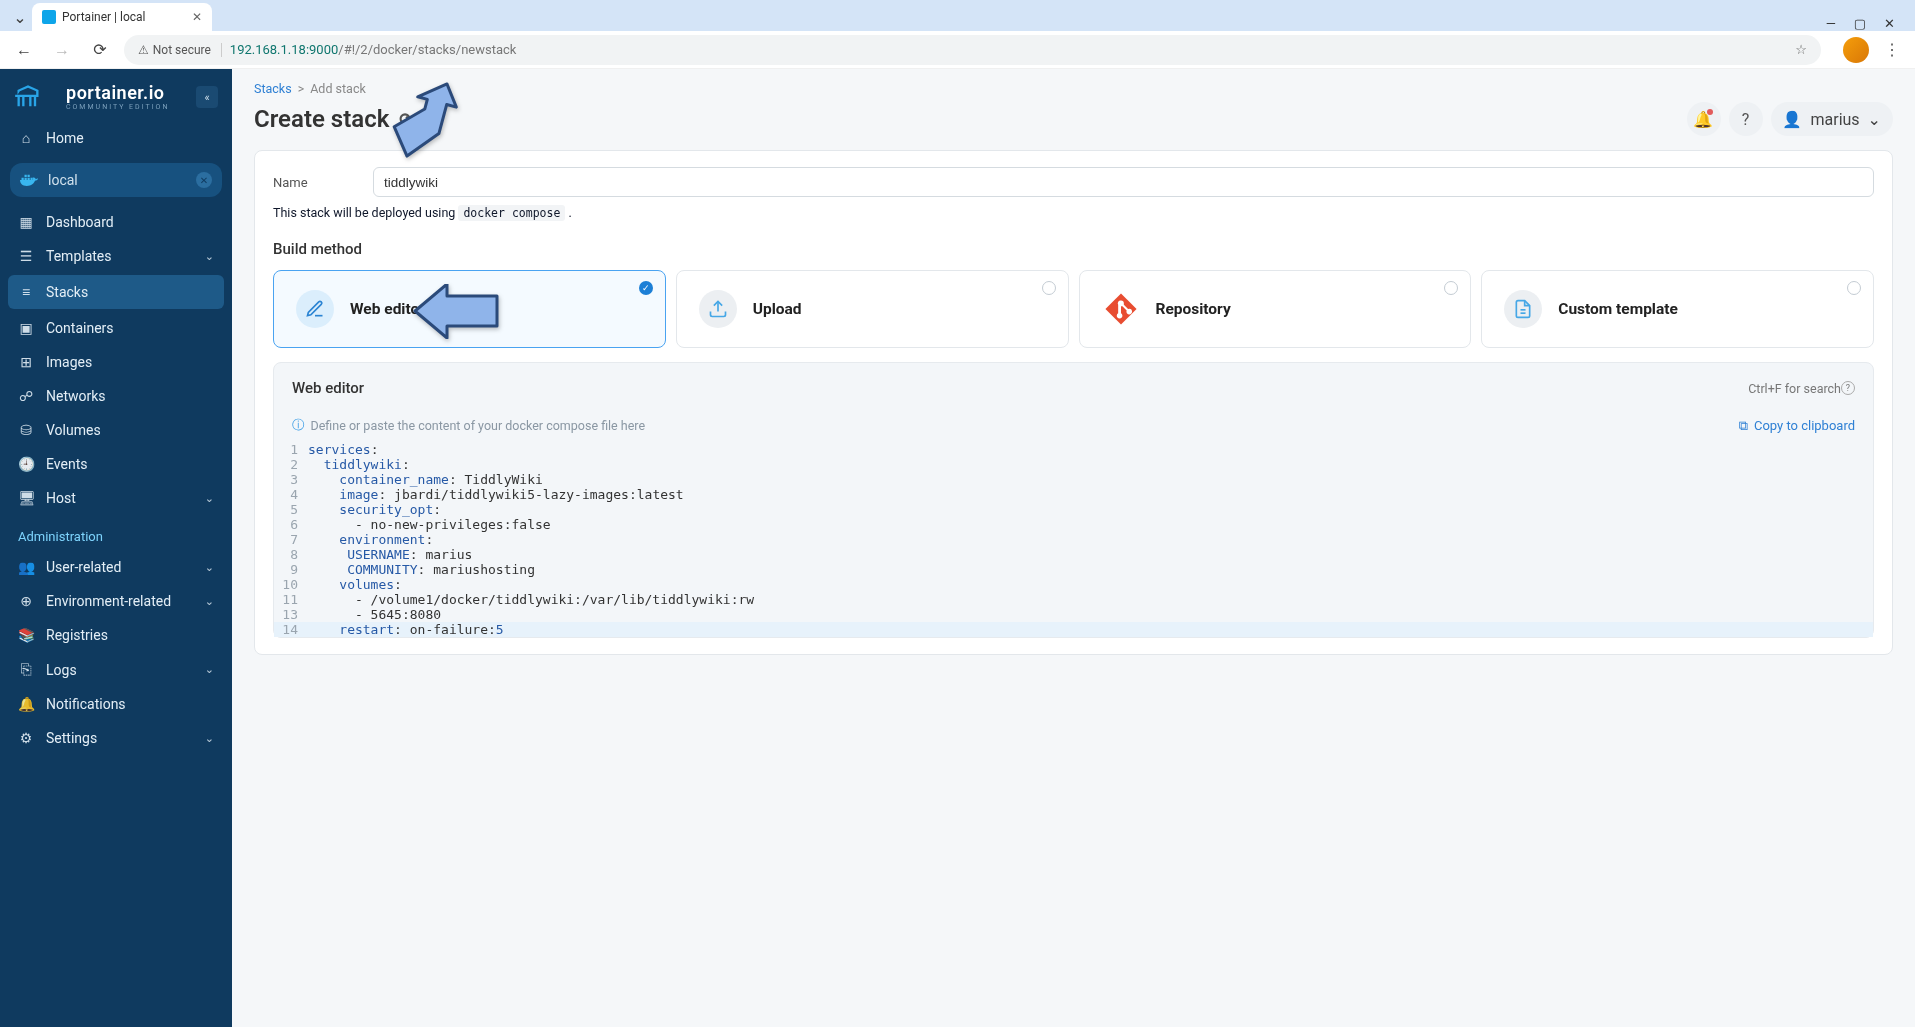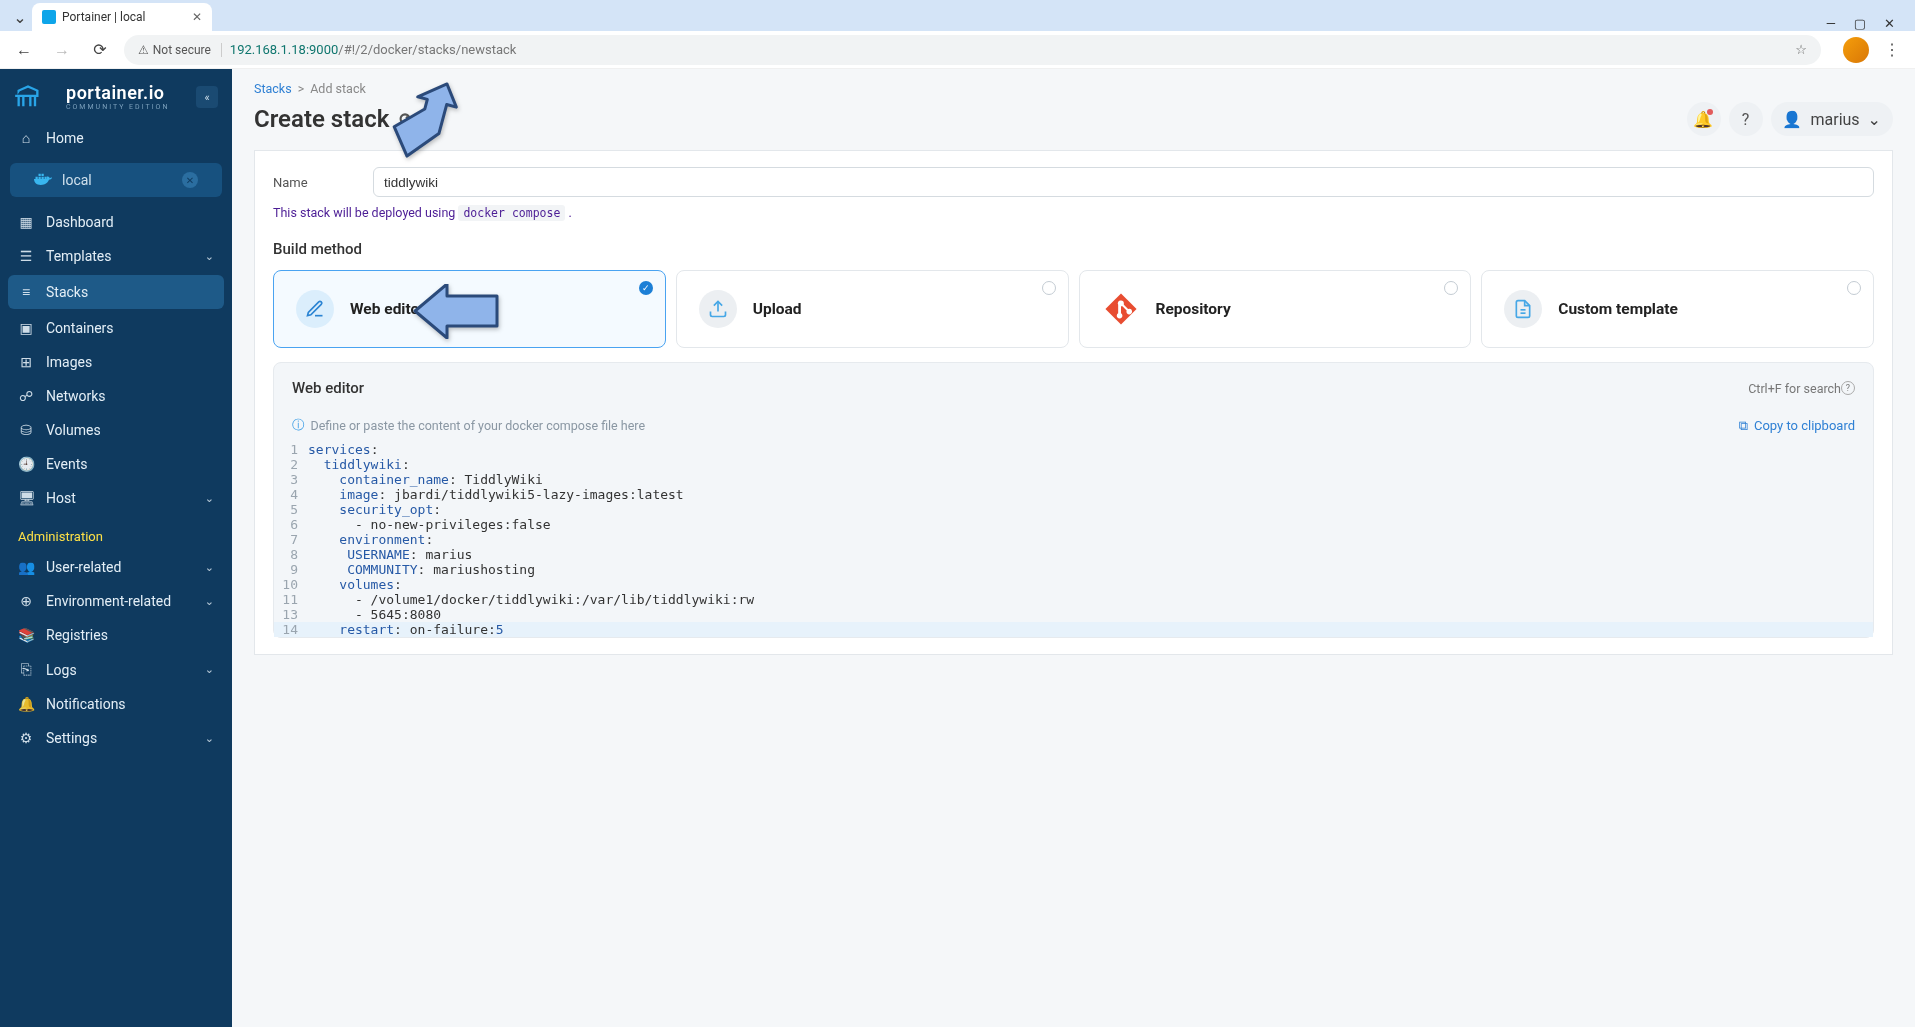--- a/index.html
+++ b/index.html
@@ -34,44 +34,44 @@
 .logo { display: flex; align-items: flex-end; gap: 24px; }
 .logo-mark { width: 28px; height: 28px; }
 .logo-text { display: flex; flex-direction: column; line-height: 1; }
 .logo-text .brand { font-size: 18px; font-weight: 600; color: #fff; letter-spacing: 0.5px; }
 .logo-text .sub { font-size: 7px; letter-spacing: 2px; color: #7ca0bc; margin-top: 2px;}
 .collapse-btn { margin-left: auto; width: 22px; height: 22px; background: #1a4a72; border-radius: 4px; display: flex; align-items: center; justify-content: center; color: #cfe0ec; cursor: pointer; font-size: 11px;}
 .nav-item { display: flex; align-items: center; gap: 12px; padding: 9px 18px; cursor: pointer; color: #e3eef6; }
 .nav-item .icon { width: 16px; text-align: center; opacity: 0.9; }
 .nav-item .chev { margin-left: auto; font-size: 11px; opacity: 0.8; }
 .nav-item.selected { background: #1e5a88; border-radius: 6px; margin: 2px 8px; padding: 9px 10px; }
-.env-pill { margin: 8px 10px; background: #17517f; border-radius: 6px; display: flex; align-items: flex-start; padding: 9px 24px; gap: 10px; cursor: pointer; }
+.env-pill { margin: 8px 10px; background: #17517f; border-radius: 12px; display: flex; align-items: center; padding: 9px 10px; gap: 10px; cursor: pointer; }
 .env-pill .docker-ico { width: 18px; height: 14px; }
 .env-pill .x { margin-left: auto; width: 16px; height: 16px; background: #2b6ea0; border-radius: 8px; display: flex; align-items: center; justify-content: center; font-size: 10px; color: #0f3a5f; }
-.section-label { padding: 14px 18px 6px; font-size: 13px; color: #fde047; }
+.section-label { padding: 14px 18px 6px; font-size: 13px; color: #7dd3fc; }
 
 
 .main { flex: 1; overflow: auto; position: relative; }
 .content { padding: 12px 22px 40px; }
 .crumbs { font-size: 12.5px; color: #888; display: flex; align-items: center; gap: 6px; }
 .crumbs a { color: #2f80d4; text-decoration: none; }
 .title-row { display: flex; align-items: center; margin-top: 6px; }
 .title { font-size: 24px; font-weight: 600; color: #333; display: flex; align-items: center; gap: 10px; }
 .refresh-ico { color: #555; font-size: 17px; }
 .header-actions { margin-left: auto; display: flex; align-items: center; gap: 8px; }
 .circ-btn { width: 34px; height: 34px; border-radius: 17px; background: #eef1f4; display: flex; align-items: center; justify-content: center; color: #555; cursor: pointer; }
 .user-chip { background: #eef1f4; border-radius: 18px; height: 34px; display: flex; align-items: center; gap: 8px; padding: 0 12px; color: #444; cursor: pointer; }
 .noti-dot { position: relative; }
 .noti-dot::after { content: ""; position: absolute; width: 6px; height: 6px; background: #e25b5b; border-radius: 3px; top: 7px; right: 8px; }
 
-.panel { background: #fff; border: 1px solid #e3e7eb; border-radius: 0; padding: 16px 18px; margin-top: 14px; }
+.panel { background: #fff; border: 1px solid #e3e7eb; border-radius: 8px; padding: 16px 18px; margin-top: 14px; }
 .form-row { display: flex; align-items: center; gap: 30px; margin-bottom: 8px; }
 .form-label { width: 70px; font-size: 13px; color: #555; }
 .text-input { flex: 1; height: 30px; border: 1px solid #d5dbe0; border-radius: 6px; padding: 0 10px; font-size: 13.5px; color: #333; outline: none; }
-.hint { font-size: 12.5px; color: #4c1d95; margin-top: 8px; }
+.hint { font-size: 12.5px; color: #0f172a; margin-top: 8px; }
 .hint code { background: #f2f4f6; padding: 1px 5px; border-radius: 3px; font-size: 11.5px; }
 
 .section-h { font-size: 15px; color: #333; margin-top: 20px; margin-bottom: 12px; font-weight: 500; }
 
 .methods { display: grid; grid-template-columns: repeat(4, 1fr); gap: 10px; }
 .method-card { position: relative; background: #fff; border: 1px solid #e3e7eb; border-radius: 8px; height: 78px; display: flex; align-items: center; gap: 16px; padding: 0 22px; cursor: pointer; }
 .method-card.selected { border: 1.5px solid #49a3f1; background: #f4faff; }
 .method-ico { width: 38px; height: 38px; border-radius: 19px; display: flex; align-items: center; justify-content: center; }
 .method-card.selected .method-ico { background: #dbeefc; color: #2b84d3; }
 .method-card:not(.selected) .method-ico { background: #eceff2; color: #8a98a5; }

